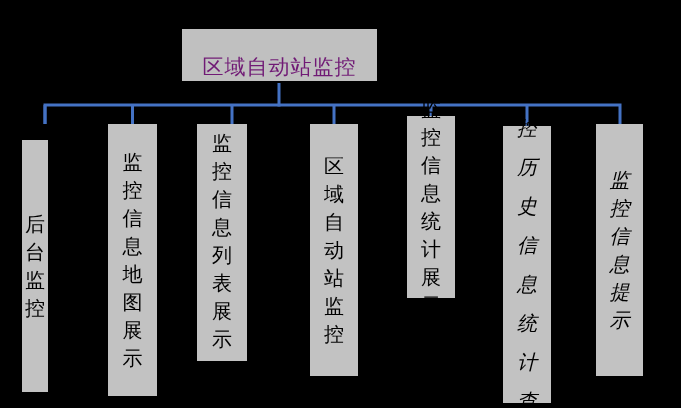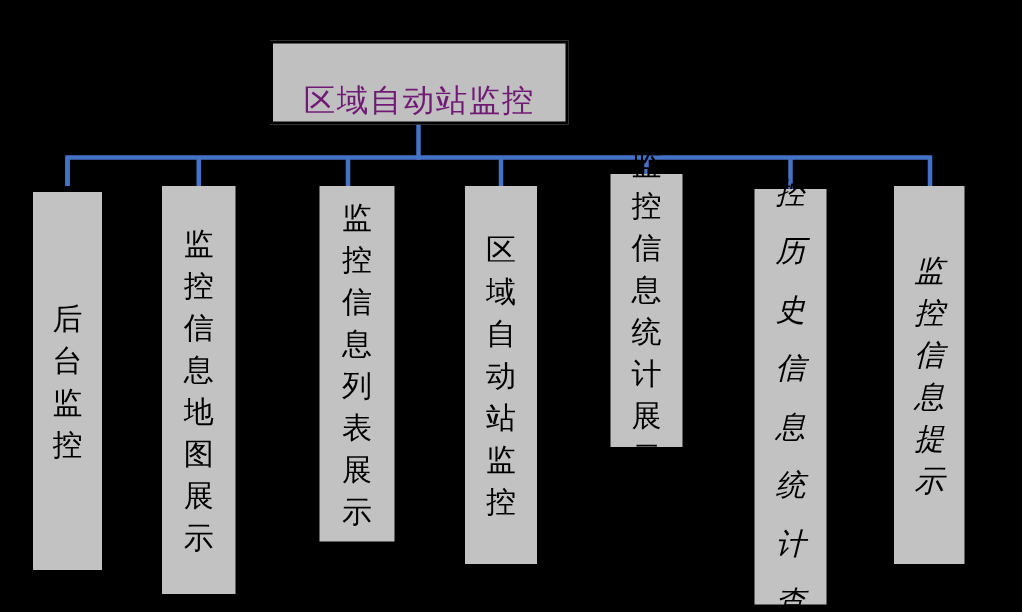--- a/index.html
+++ b/index.html
@@ -41,23 +41,23 @@
     width: 1em;
     font-size: 20px;
     line-height: 28px;
     text-align: center;
     word-break: break-all;
     overflow-wrap: anywhere;
   }
   .vbox.tall .vtext { line-height: 39px; font-style: italic; }
 
   
-  #node-0 { left: 22px;  top: 128px; width: 46px; height: 252px; }
+  #node-0 { left: 22px;  top: 140px; width: 26px; height: 252px; }
   #node-1 { left: 108px; top: 124px; width: 49px; height: 272px; }
-  #node-2 { left: 213px; top: 124px; width: 50px; height: 237px; }
+  #node-2 { left: 197px; top: 124px; width: 50px; height: 237px; font-family: Liberation Mono, monospace; }
   #node-3 { left: 310px; top: 124px; width: 48px; height: 252px; }
   #node-4 { left: 407px; top: 116px; width: 48px; height: 182px; }
   #node-5 { left: 503px; top: 126px; width: 48px; height: 277px; }
   #node-6 { left: 596px; top: 124px; width: 47px; height: 252px; font-style: italic; }
 </style>
 </head>
 <body>
 
 <div id="stage">
 

